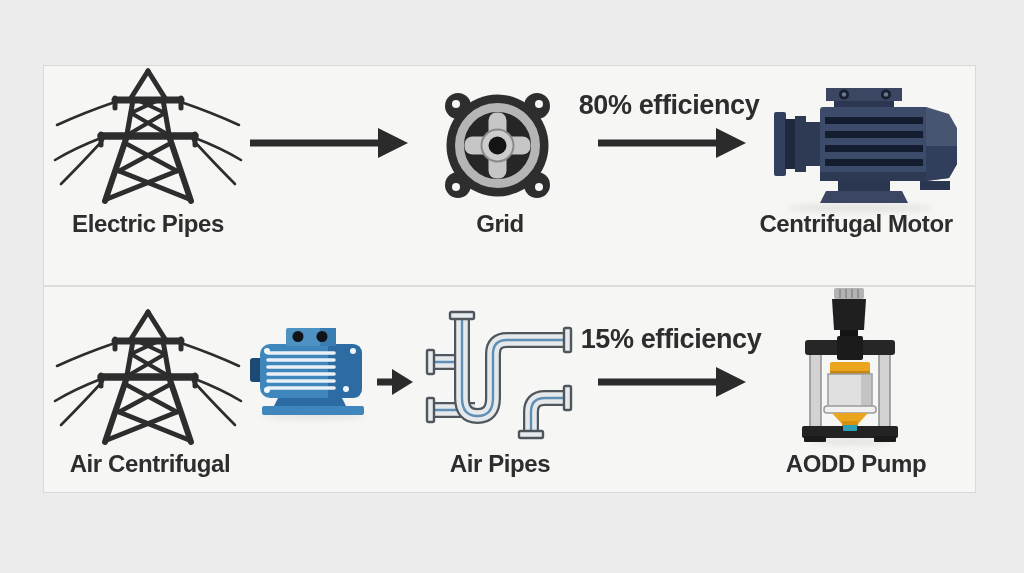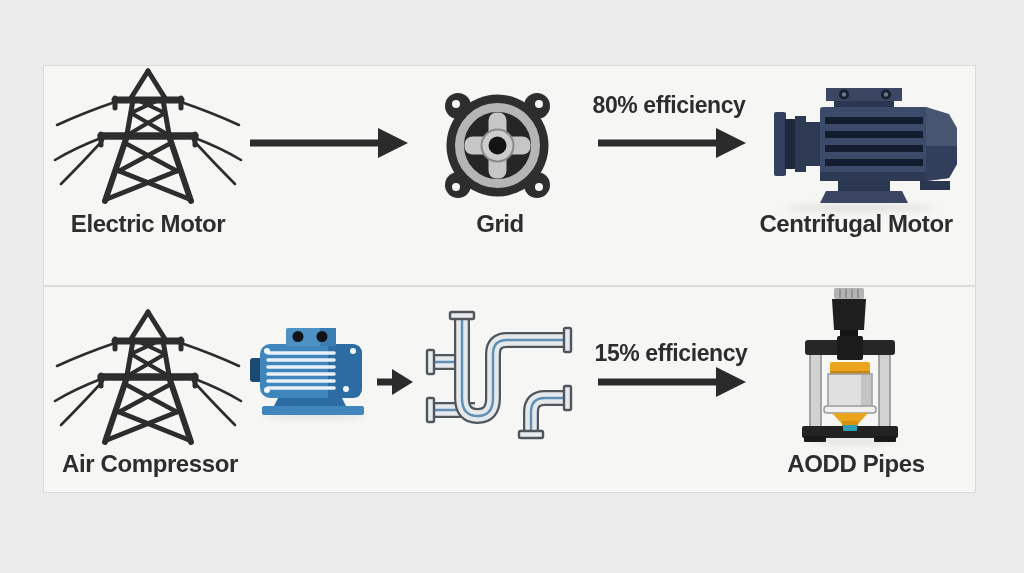--- a/index.html
+++ b/index.html
@@ -19,21 +19,21 @@
     background:#dcdcda;
   }
   .abs{position:absolute;}
   .label{
     position:absolute;
     font-weight:700;font-size:24px;line-height:26px;color:#2d2d2d;
     text-align:center;letter-spacing:-0.4px;white-space:nowrap;
   }
   .eff{
     position:absolute;
-    font-weight:700;font-size:23px;line-height:25px;color:#2d2d2d;
+    font-weight:700;font-size:27px;line-height:25px;color:#2d2d2d;
     text-align:center;letter-spacing:-0.4px;white-space:nowrap;
   }
   svg{display:block;}
   .shadow{
     position:absolute;border-radius:50%;
     background:rgba(60,60,60,0.10);filter:blur(3px);
   }
 </style>
 </head>
 <body>
@@ -85,21 +85,21 @@
           <path d="M116,69 L138,134"></path>
       </g>
       <g stroke-width="4.6">
         <path d="M72,76 L124,104"></path>
           <path d="M118,76 L66,104"></path>
         <path d="M66,104 L136,132"></path>
           <path d="M124,104 L54,132"></path>
       </g>
     </g>
   </svg>
-  <div class="label" style="left:48px;top:211px;width:200px;">Electric Motor</div>
+  <div class="label" style="left:48px;top:211px;width:200px;">Electric Pipes</div>
 
   <svg class="abs" style="left:250px;top:127px;" width="158" height="32" viewBox="0 0 158 32">
     <rect x="0" y="12.5" width="130" height="7" fill="#2b2b2b"></rect>
     <polygon points="128,1 158,16 128,31" fill="#2b2b2b"></polygon>
   </svg>
 
   <svg class="abs" style="left:440px;top:88px;" width="115" height="115" viewBox="0 0 115 115">
     <g>
       <circle cx="18" cy="18" r="13" fill="#2e2e2e"></circle>
       <circle cx="97" cy="18" r="13" fill="#2e2e2e"></circle>
@@ -218,21 +218,21 @@
       <line x1="18" y1="53" x2="84" y2="53"></line>
       <line x1="18" y1="60" x2="84" y2="60"></line>
     </g>
     <circle cx="17" cy="23" r="3" fill="#f2f6f9"></circle>
     <circle cx="103" cy="23" r="3" fill="#f2f6f9"></circle>
     <circle cx="17" cy="62" r="3" fill="#f2f6f9"></circle>
     <circle cx="96" cy="61" r="3" fill="#f2f6f9"></circle>
     <polygon points="28,70 92,70 96,78 24,78" fill="#2d6ca2"></polygon>
     <rect x="12" y="78" width="102" height="9" rx="2" fill="#3f86bc"></rect>
   </svg>
-  <div class="label" style="left:40px;top:451px;width:220px;">Air Compressor</div>
+  <div class="label" style="left:40px;top:451px;width:220px;">Air Centrifugal</div>
 
   <svg class="abs" style="left:377px;top:368px;" width="36" height="28" viewBox="0 0 36 28">
     <rect x="0" y="10.5" width="17" height="7" fill="#2b2b2b"></rect>
     <polygon points="15,1 36,14 15,27" fill="#2b2b2b"></polygon>
   </svg>
 
   <svg class="abs" style="left:425px;top:310px;" width="150" height="135" viewBox="0 0 150 135">
     <g fill="none" stroke-linecap="butt">
 
       <path d="M8,100 H50" stroke="#4f565c" stroke-width="16"></path>
@@ -254,22 +254,23 @@
 
     <g fill="#e8ebee" stroke="#4f565c" stroke-width="2.4">
       <rect x="25" y="2" width="24" height="7" rx="1.5"></rect>
       <rect x="2" y="40" width="7" height="24" rx="1.5"></rect>
       <rect x="2" y="88" width="7" height="24" rx="1.5"></rect>
       <rect x="139" y="18" width="7" height="24" rx="1.5"></rect>
       <rect x="139" y="76" width="7" height="24" rx="1.5"></rect>
       <rect x="94" y="121" width="24" height="7" rx="1.5"></rect>
     </g>
   </svg>
-
-  <div class="eff" style="left:571px;top:341px;width:200px;">15% efficiency</div>
+  <div class="label" style="left:420px;top:451px;width:160px;">Air Pipes</div>
+
+  <div class="eff" style="left:571px;top:327px;width:200px;">15% efficiency</div>
   <svg class="abs" style="left:598px;top:366px;" width="148" height="32" viewBox="0 0 148 32">
     <rect x="0" y="12.5" width="120" height="7" fill="#2b2b2b"></rect>
     <polygon points="118,1 148,16 118,31" fill="#2b2b2b"></polygon>
   </svg>
 
   <div class="shadow" style="left:810px;top:438px;width:84px;height:7px;"></div>
   <svg class="abs" style="left:800px;top:288px;" width="100" height="155" viewBox="0 0 100 155">
 
     <rect x="34" y="0" width="30" height="11" rx="2" fill="#b3b3b3"></rect>
     <g stroke="#8a8a8a" stroke-width="1.6">
@@ -297,14 +298,14 @@
 
     <rect x="30" y="74" width="40" height="11" rx="2" fill="#eba41e"></rect>
     <rect x="30" y="83" width="40" height="3" fill="#c9860f"></rect>
     <rect x="28" y="86" width="44" height="34" fill="#e0e0e0" stroke="#9a9a9a" stroke-width="1.5"></rect>
     <rect x="61" y="87" width="10" height="32" fill="#c4c4c4"></rect>
     <rect x="24" y="118" width="52" height="7" rx="3" fill="#f0f0f0" stroke="#9a9a9a" stroke-width="1.5"></rect>
     <polygon points="32,125 68,125 58,136 42,136" fill="#eba41e"></polygon>
     <rect x="42" y="133" width="16" height="5" fill="#d89010"></rect>
     <rect x="43" y="137" width="14" height="6" rx="1" fill="#2f9fb5"></rect>
   </svg>
-  <div class="label" style="left:756px;top:451px;width:200px;">AODD Pipes</div>
+  <div class="label" style="left:756px;top:451px;width:200px;">AODD Pump</div>
 </div>
 
 </body></html>

